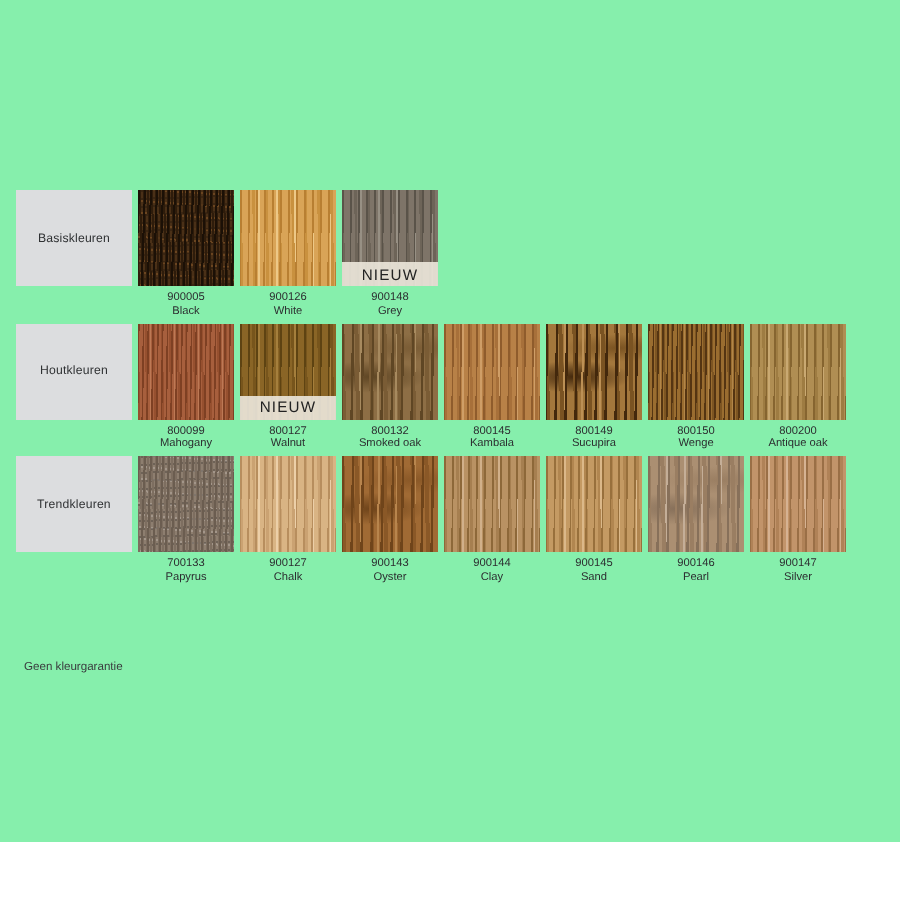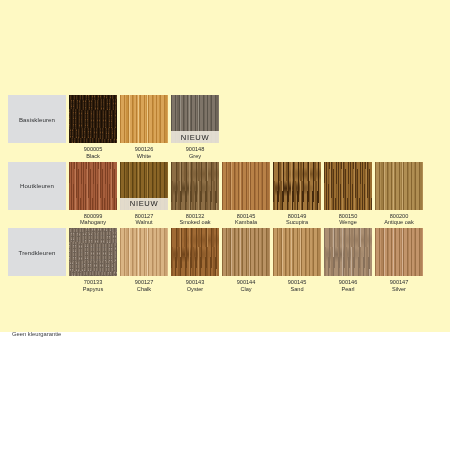--- a/index.html
+++ b/index.html
@@ -11,22 +11,22 @@
     width: 450px;
     height: 450px;
     overflow: hidden;
     font-family: "Liberation Sans", sans-serif;
     -webkit-font-smoothing: antialiased;
   }
 
   .page {
     position: relative;
     width: 450px;
-    height: 332px;
-    background: #fef9c3;
+    height: 421px;
+    background: #86efac;
   }
 
   .chart {
     position: absolute;
     left: 0;
     top: 95px;
     width: 450px;
   }
 
   .row {

